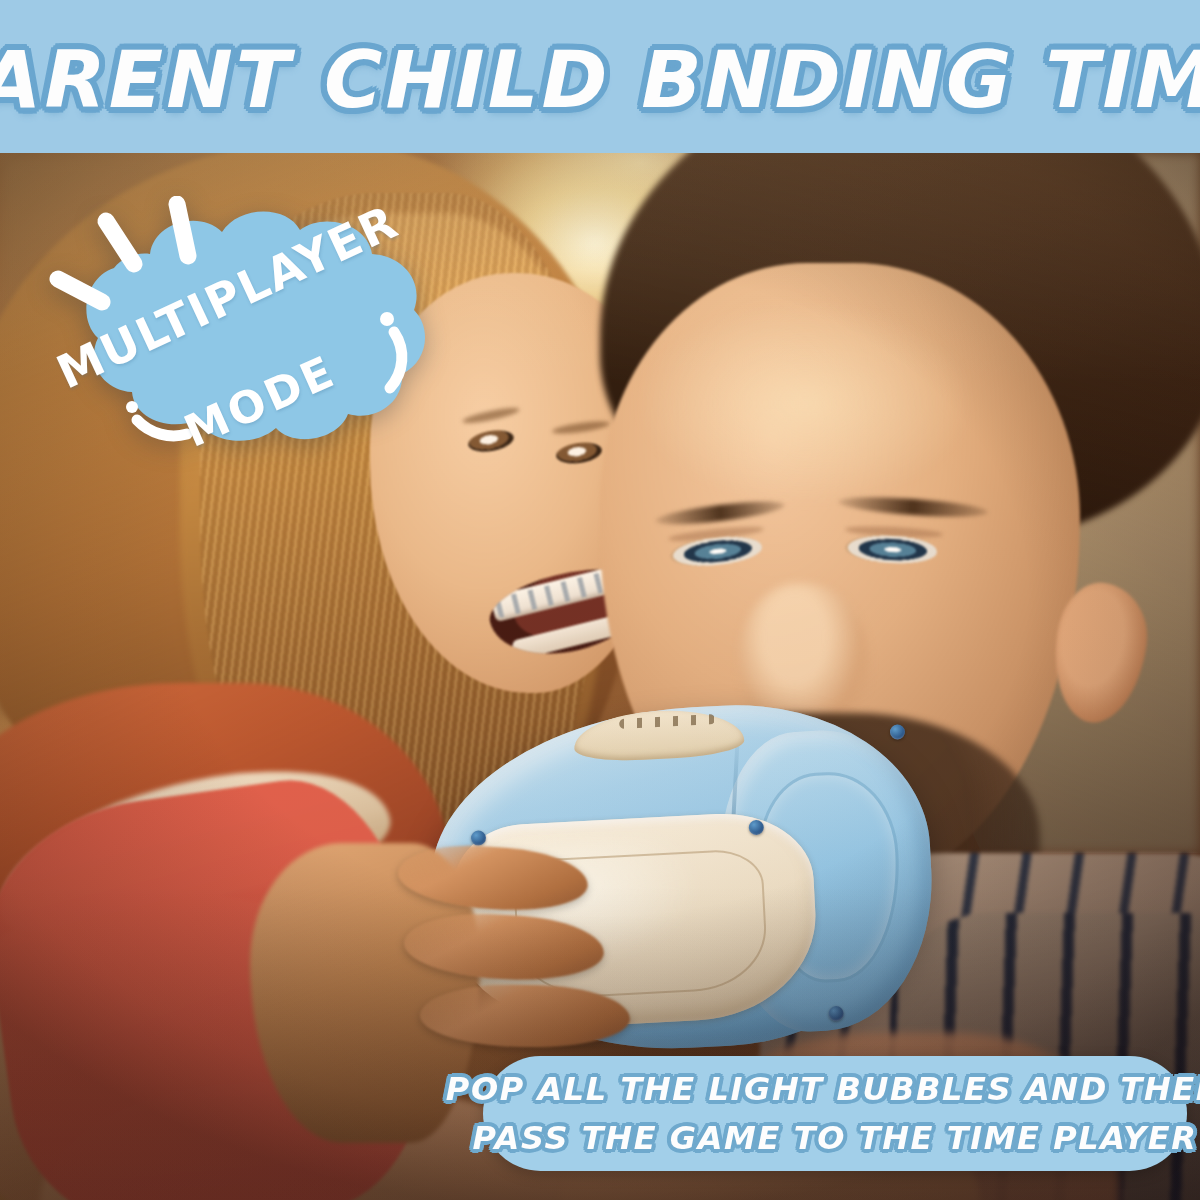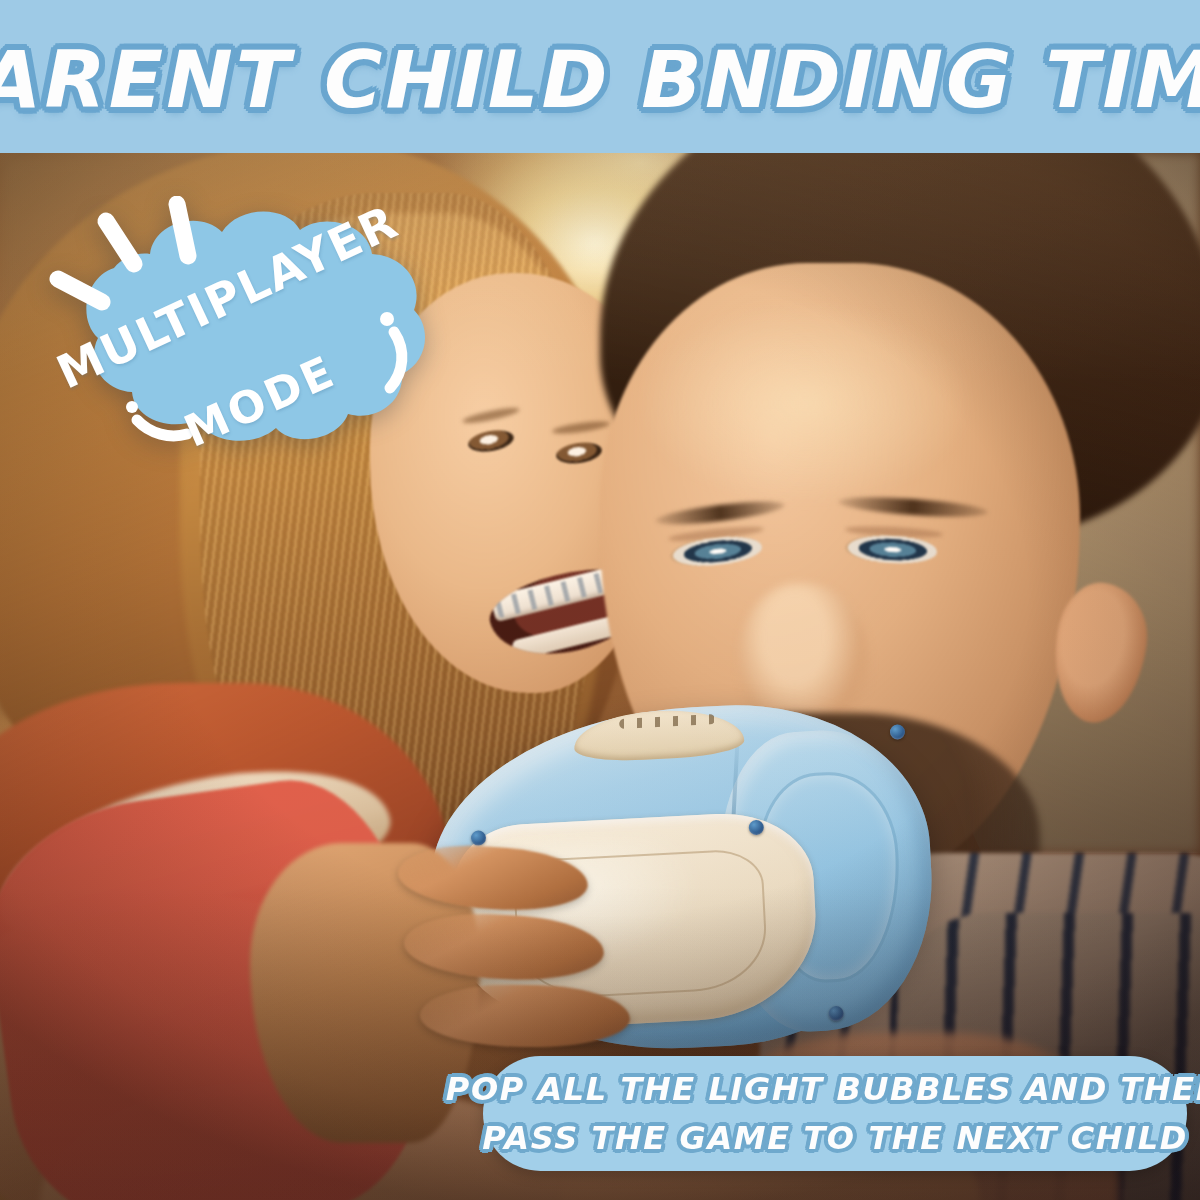--- a/index.html
+++ b/index.html
@@ -426,16 +426,16 @@
       <path d="M135,8 L146,60" stroke="#ffffff" stroke-width="17" stroke-linecap="round"></path>
     </svg>
     <div class="cloud-text">
       <div class="cl-line l1">MULTIPLAYER</div>
       <div class="cl-line l2">MODE</div>
     </div>
   </div>
 
   <div class="caption">
     <div class="cap-line">POP ALL THE LIGHT BUBBLES AND THEN</div>
-    <div class="cap-line">PASS THE GAME TO THE NEXT CHILD</div>
+    <div class="cap-line">PASS THE GAME TO THE TIME PLAYER</div>
   </div>
 
 </div>
 
 </body></html>

